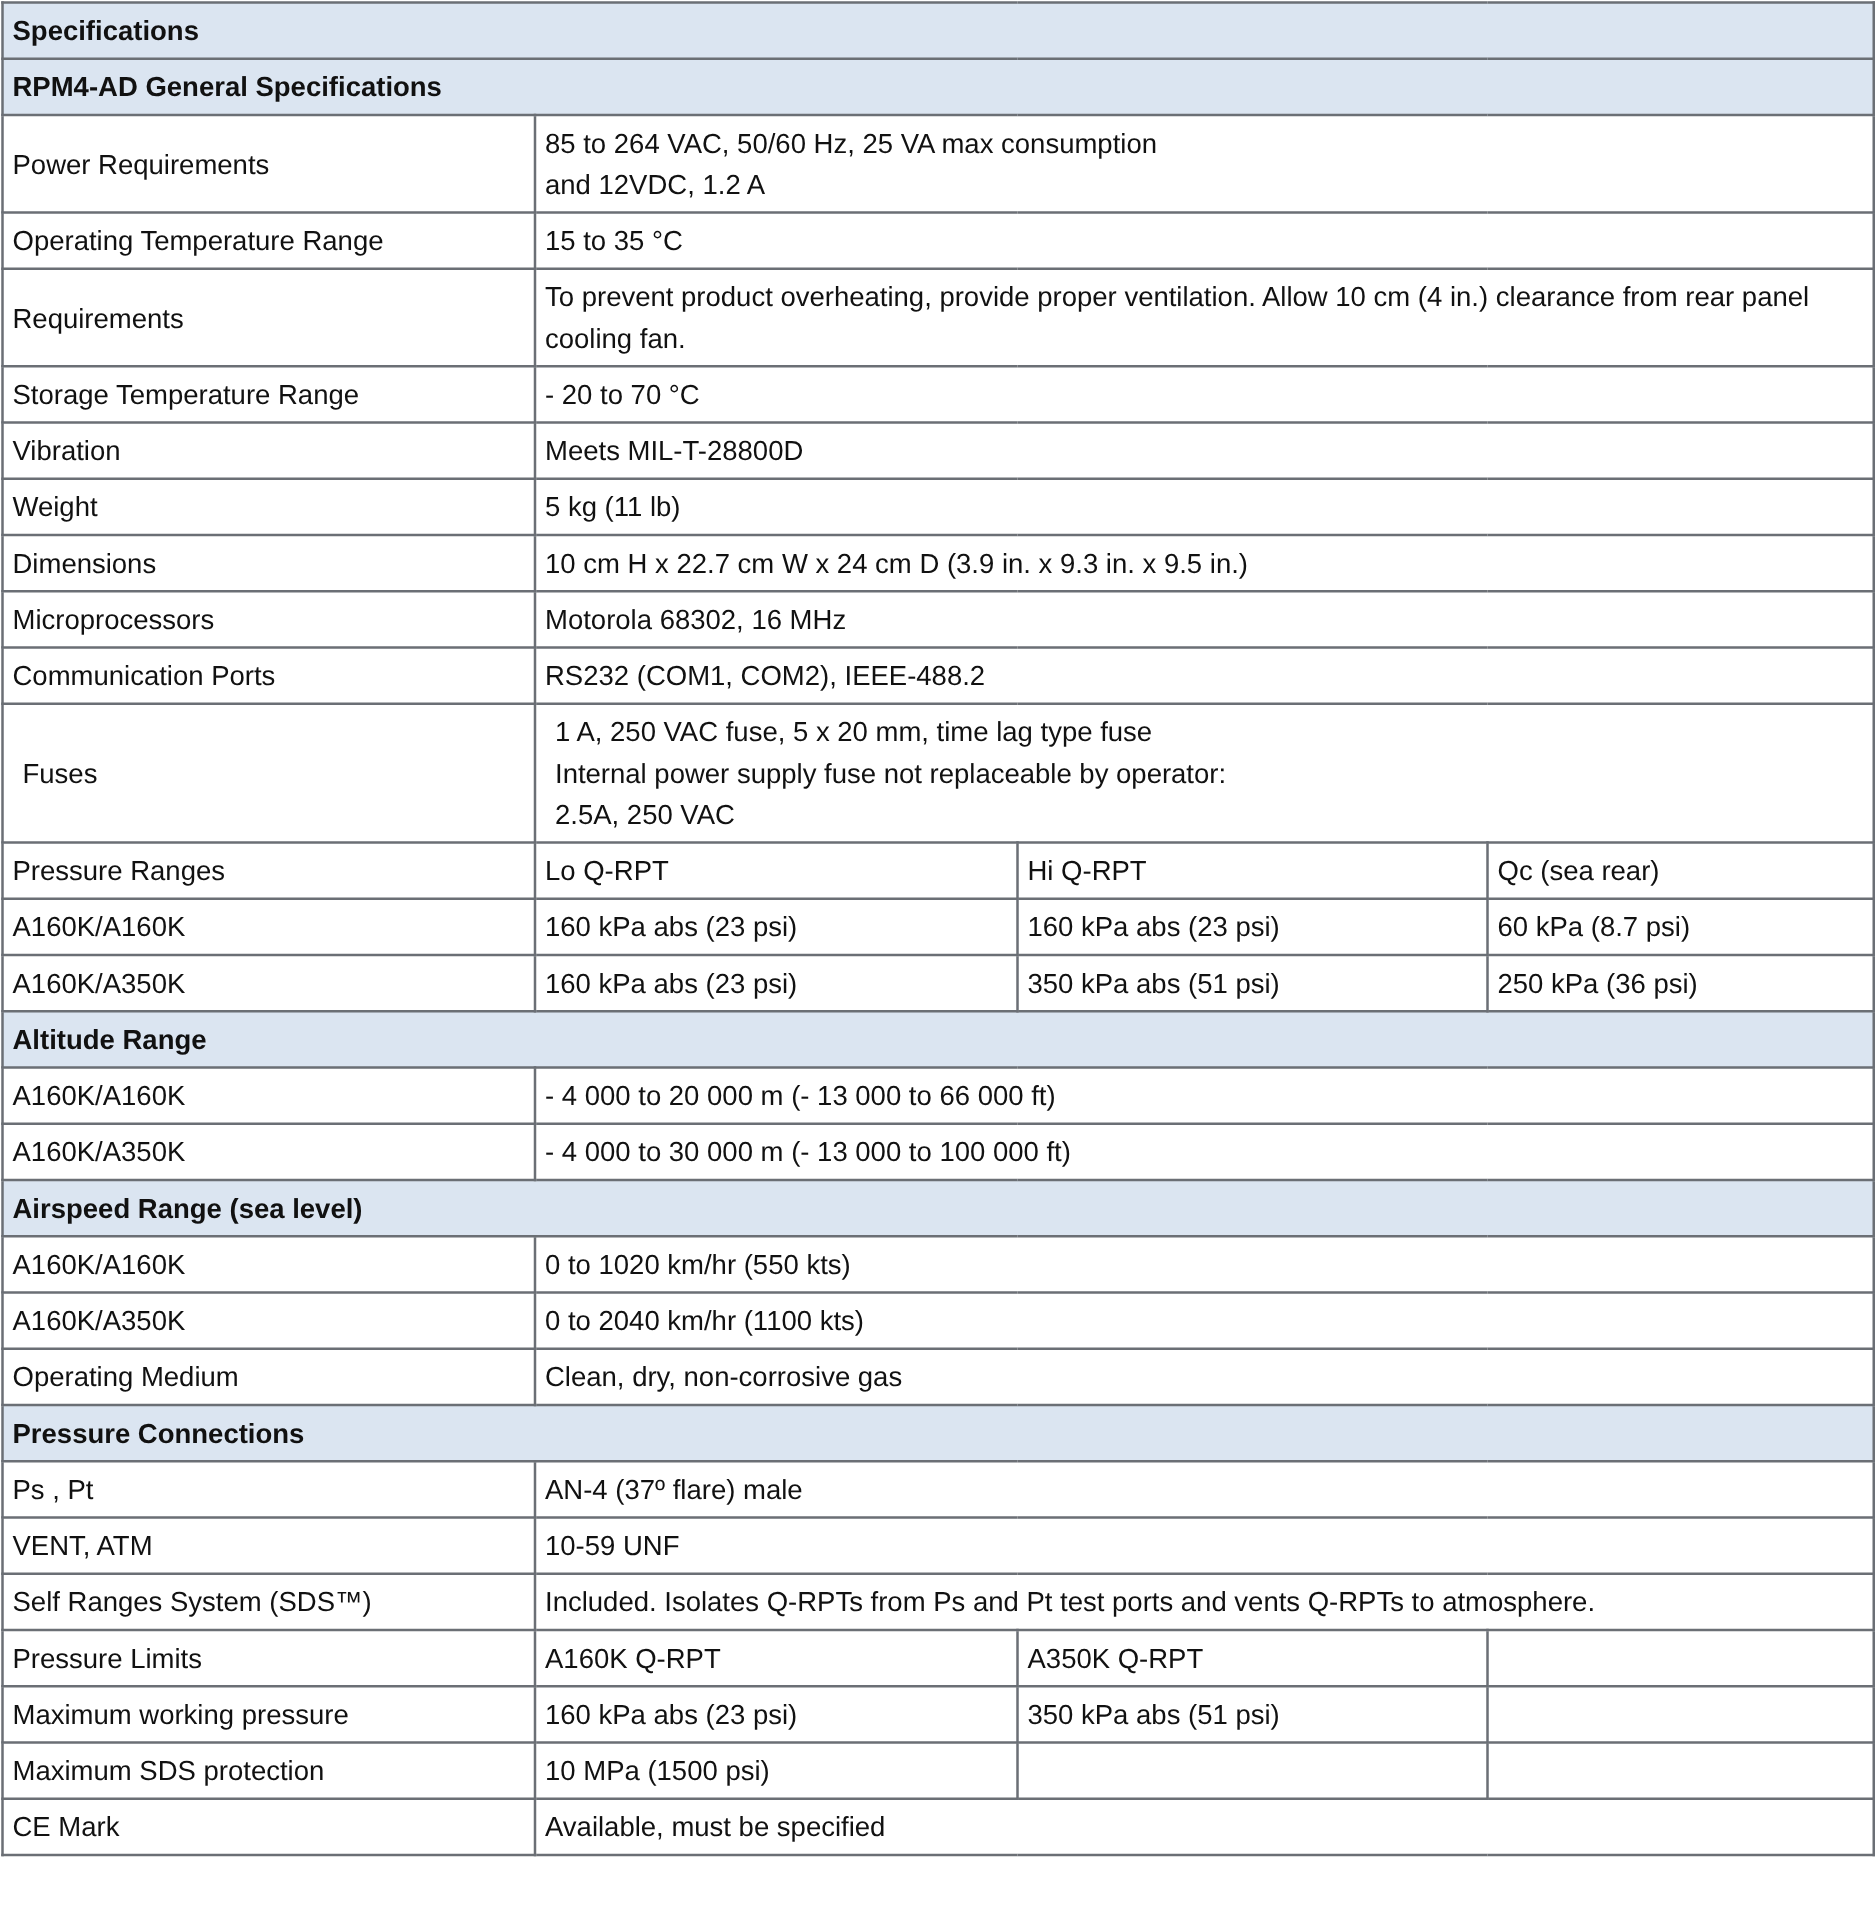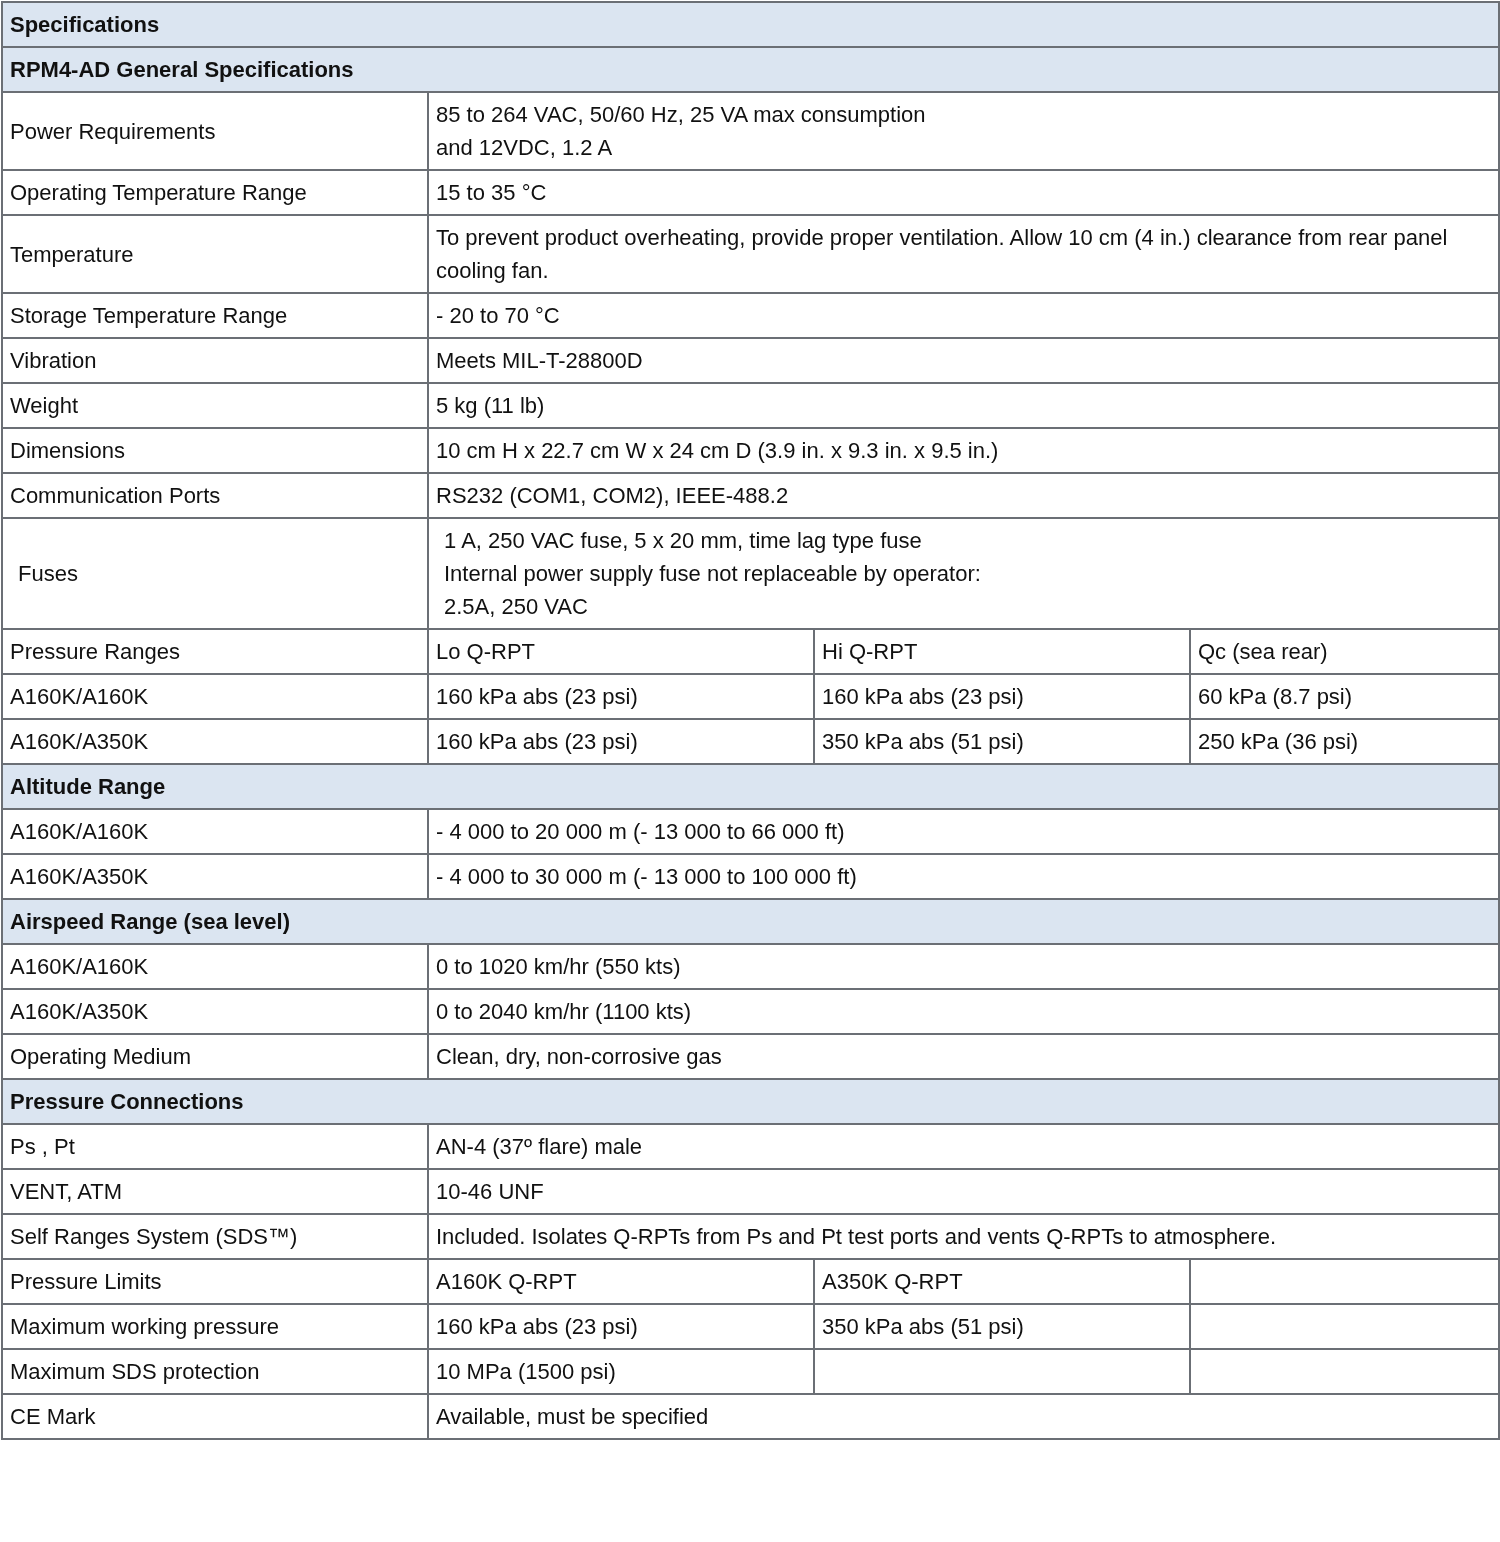--- a/index.html
+++ b/index.html
@@ -52,38 +52,42 @@
       <td colspan="3">
         <span class="line">85 to 264 VAC, 50/60 Hz, 25 VA max consumption</span>
         <span class="line">and 12VDC, 1.2 A</span>
       </td>
     </tr>
     <tr>
       <td>Operating Temperature Range</td>
       <td colspan="3">15 to 35 °C</td>
     </tr>
     <tr class="tall2">
-      <td>Temperature</td>
+      <td>Requirements</td>
       <td colspan="3">To prevent product overheating, provide proper ventilation. Allow 10 cm (4 in.) clearance from rear panel cooling fan.</td>
     </tr>
     <tr>
       <td>Storage Temperature Range</td>
       <td colspan="3">- 20 to 70 °C</td>
     </tr>
     <tr>
       <td>Vibration</td>
       <td colspan="3">Meets MIL-T-28800D</td>
     </tr>
     <tr>
       <td>Weight</td>
       <td colspan="3">5 kg (11 lb)</td>
     </tr>
     <tr>
       <td>Dimensions</td>
       <td colspan="3">10 cm H x 22.7 cm W x 24 cm D (3.9 in. x 9.3 in. x 9.5 in.)</td>
+    </tr>
+    <tr>
+      <td>Microprocessors</td>
+      <td colspan="3">Motorola 68302, 16 MHz</td>
     </tr>
     <tr>
       <td>Communication Ports</td>
       <td colspan="3">RS232 (COM1, COM2), IEEE-488.2</td>
     </tr>
     <tr class="tall3">
       <td>Fuses</td>
       <td colspan="3">
         <span class="line">1 A, 250 VAC fuse, 5 x 20 mm, time lag type fuse</span>
         <span class="line">Internal power supply fuse not replaceable by operator:</span>
@@ -140,21 +144,21 @@
 
     <tr class="section">
       <td colspan="4">Pressure Connections</td>
     </tr>
     <tr>
       <td>Ps , Pt</td>
       <td colspan="3">AN-4 (37º flare) male</td>
     </tr>
     <tr>
       <td>VENT, ATM</td>
-      <td colspan="3">10-46 UNF</td>
+      <td colspan="3">10-59 UNF</td>
     </tr>
     <tr>
       <td>Self Ranges System (SDS™)</td>
       <td colspan="3">Included.  Isolates Q-RPTs from Ps and Pt test ports and vents Q-RPTs to atmosphere.</td>
     </tr>
 
     <tr>
       <td>Pressure Limits</td>
       <td>A160K Q-RPT</td>
       <td>A350K Q-RPT</td>

